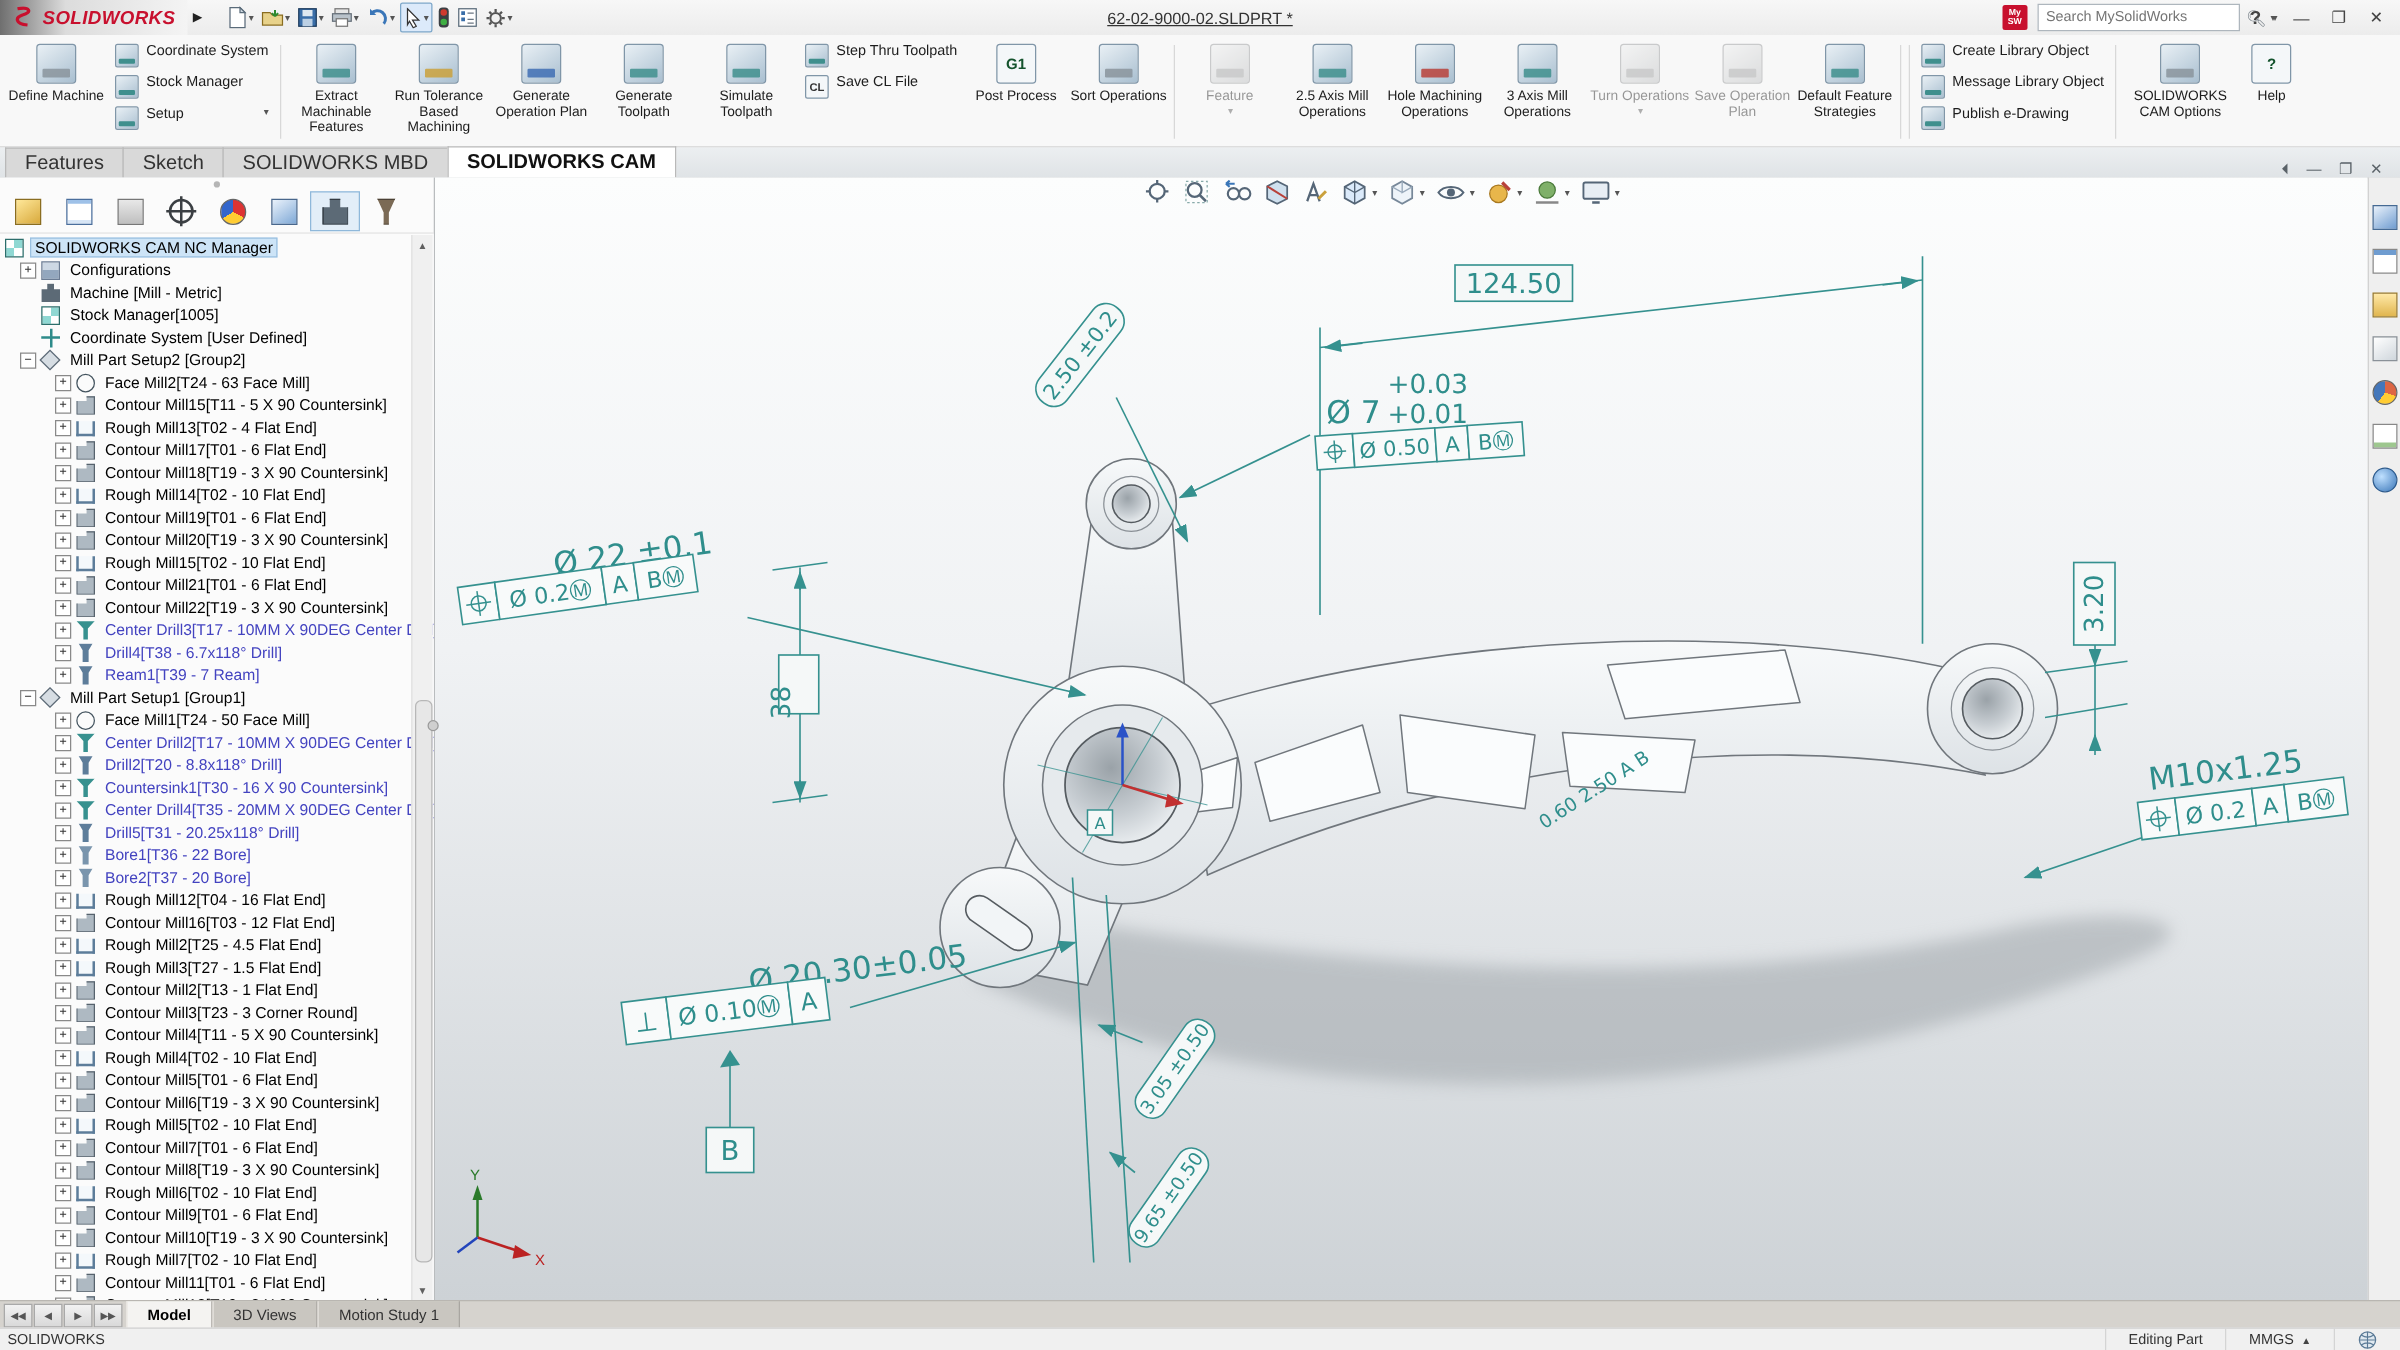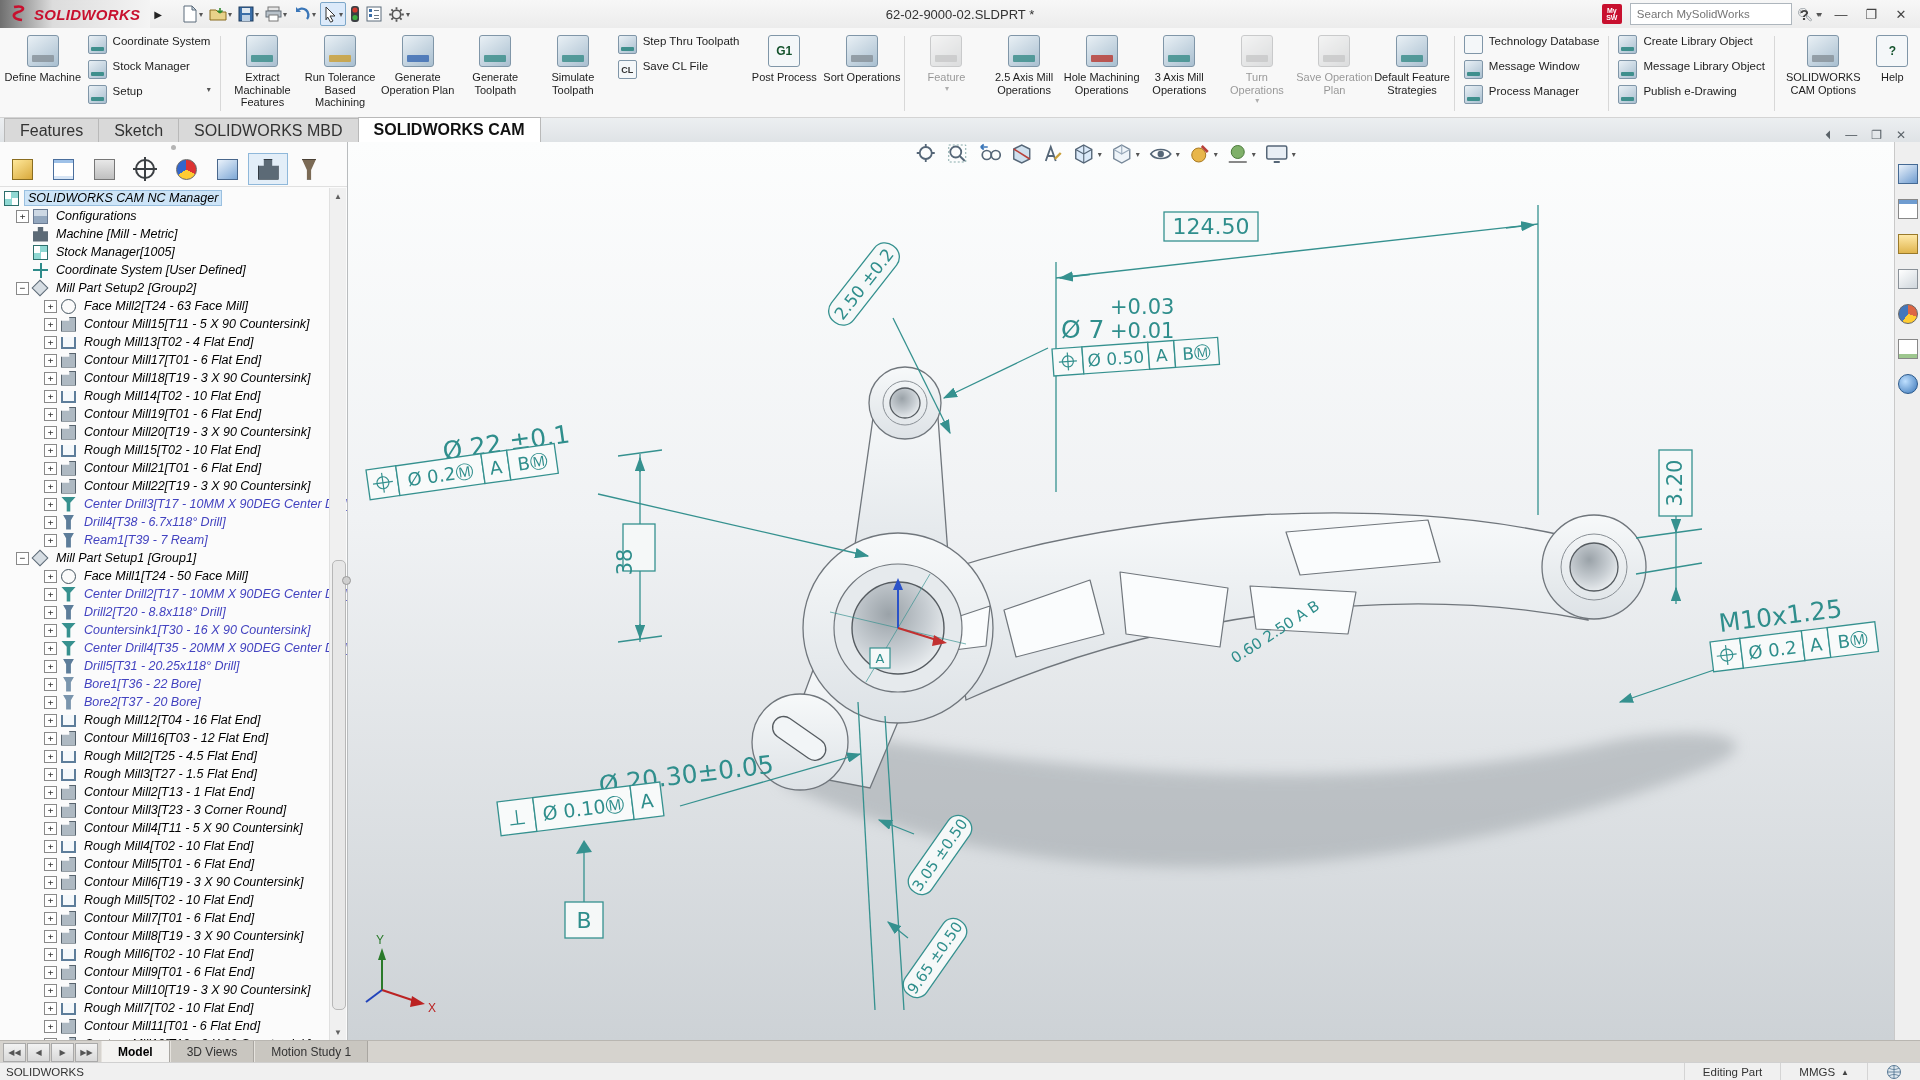--- a/index.html
+++ b/index.html
@@ -12,21 +12,21 @@
     border-bottom:1px solid #c9c9c9;display:flex;align-items:center;}
   .logo{height:28px;width:150px;background:linear-gradient(90deg,#6f6f6f,#dcdcdc 35%,#f4f4f4);
     display:flex;align-items:center;padding-left:10px;box-sizing:border-box;}
   .logo .ds{color:#c8102e;font-weight:bold;font-style:italic;font-size:15px;letter-spacing:.3px;}
   .logo-arrow{width:16px;height:28px;display:flex;align-items:center;justify-content:center;color:#222;font-size:10px;}
   .qat{display:flex;align-items:center;gap:2px;margin-left:14px;}
   .qbtn{height:22px;display:flex;align-items:center;padding:0 2px;border-radius:2px;}
   .qbtn.pressed{border:1px solid #7da7c9;background:#dceafa;}
   .qbtn svg{display:block;}
   .dd{font-size:8px;color:#555;margin-left:1px;}
-  .tb-title{position:absolute;left:0;right:0;text-align:center;font-size:13px;color:#333;pointer-events:none;}
+  .tb-title{position:absolute;left:0;right:0;text-align:center;font-size:13px;color:#333;pointer-events:none;text-decoration:underline;}
   .tb-right{margin-left:auto;display:flex;align-items:center;gap:8px;padding-right:8px;}
   .mysw{width:20px;height:20px;background:#c8102e;border-radius:2px;color:#fff;font-size:7px;font-weight:bold;
     display:flex;flex-direction:column;align-items:center;justify-content:center;line-height:7px;}
   .searchbox{width:160px;height:20px;border:1px solid #aeb6bd;background:#fff;display:flex;align-items:center;}
   .searchbox input{border:0;outline:0;flex:1;font-size:11.5px;padding:0 6px;color:#444;background:transparent;
     font-family:"Liberation Sans",sans-serif;}
   .searchbox .sicon{color:#7d868d;font-size:13px;padding-right:2px;}
   .winbtn{color:#444;font-size:13px;width:22px;text-align:center;}
   .helpq{color:#444;font-size:15px;font-weight:bold;}
 
@@ -92,21 +92,21 @@
 
   
   .tree{flex:1;overflow:hidden;padding-top:2px;position:relative;background:#fbfbfb;}
   .trow{height:18px;display:flex;align-items:center;font-size:12.5px;color:#000;white-space:nowrap;}
   .trow.lv0{padding-left:4px;}
   .trow.lv1{padding-left:16px;}
   .trow.lv2{padding-left:44px;}
   .trow .exp{width:11px;height:11px;border:1px solid #898989;background:#fff;font-size:9.5px;line-height:9px;
     text-align:center;margin-right:4px;flex:none;color:#333;font-family:"DejaVu Sans Mono",monospace;}
   .trow.noex .exp{border-color:transparent;background:transparent;color:transparent;}
-  .trow .tlabel{padding:0 3px;font-style:italic;}
+  .trow .tlabel{padding:0 3px;}
   .trow.sel .tlabel{background:#cde4f7;border:1px solid #9ac0e0;}
   .trow.blue{color:#4343c0;}
   .ti{width:15px;height:15px;margin-right:5px;flex:none;box-sizing:border-box;}
   .ti-nc,.ti-stock{border:1px solid #2c6e6b;background:conic-gradient(#8fd8d3 0 25%,#fff 25% 50%,#8fd8d3 50% 75%,#fff 75%);}
   .ti-config{border:1px solid #6b7c94;background:linear-gradient(#cdd8e4 45%,#93a7be 45%);}
   .ti-machine{background:#5c6a76;clip-path:polygon(0 32%,32% 32%,32% 0,68% 0,68% 32%,100% 32%,100% 100%,0 100%);}
   .ti-coord{background:
      linear-gradient(#2e8b8a,#2e8b8a) 50% 50%/100% 2px no-repeat,
      linear-gradient(#2e8b8a,#2e8b8a) 50% 50%/2px 100% no-repeat;}
   .ti-setup{width:12px;height:12px;margin:1px 7px 1px 1px;transform:rotate(45deg);
@@ -353,34 +353,20 @@
       </div>
     <div class="rbig dis">
       <div class="ri gray"></div>
       <div class="rlabel">Save Operation Plan</div>
       </div>
     <div class="rbig">
       <div class="ri"></div>
       <div class="rlabel">Default Feature Strategies</div>
       </div>
     <div class="rsep"></div>
-    <div class="rstack">
-      <div class="srow">
-        <span class="si badge"></span>
-        <span class="slabel">Technology Database</span>
-        </div>
-      <div class="srow">
-        <span class="si"></span>
-        <span class="slabel">Message Window</span>
-        </div>
-      <div class="srow">
-        <span class="si"></span>
-        <span class="slabel">Process Manager</span>
-        </div>
-    </div>
     <div class="rsep"></div>
     <div class="rstack">
       <div class="srow">
         <span class="si"></span>
         <span class="slabel">Create Library Object</span>
         </div>
       <div class="srow">
         <span class="si"></span>
         <span class="slabel">Message Library Object</span>
         </div>

